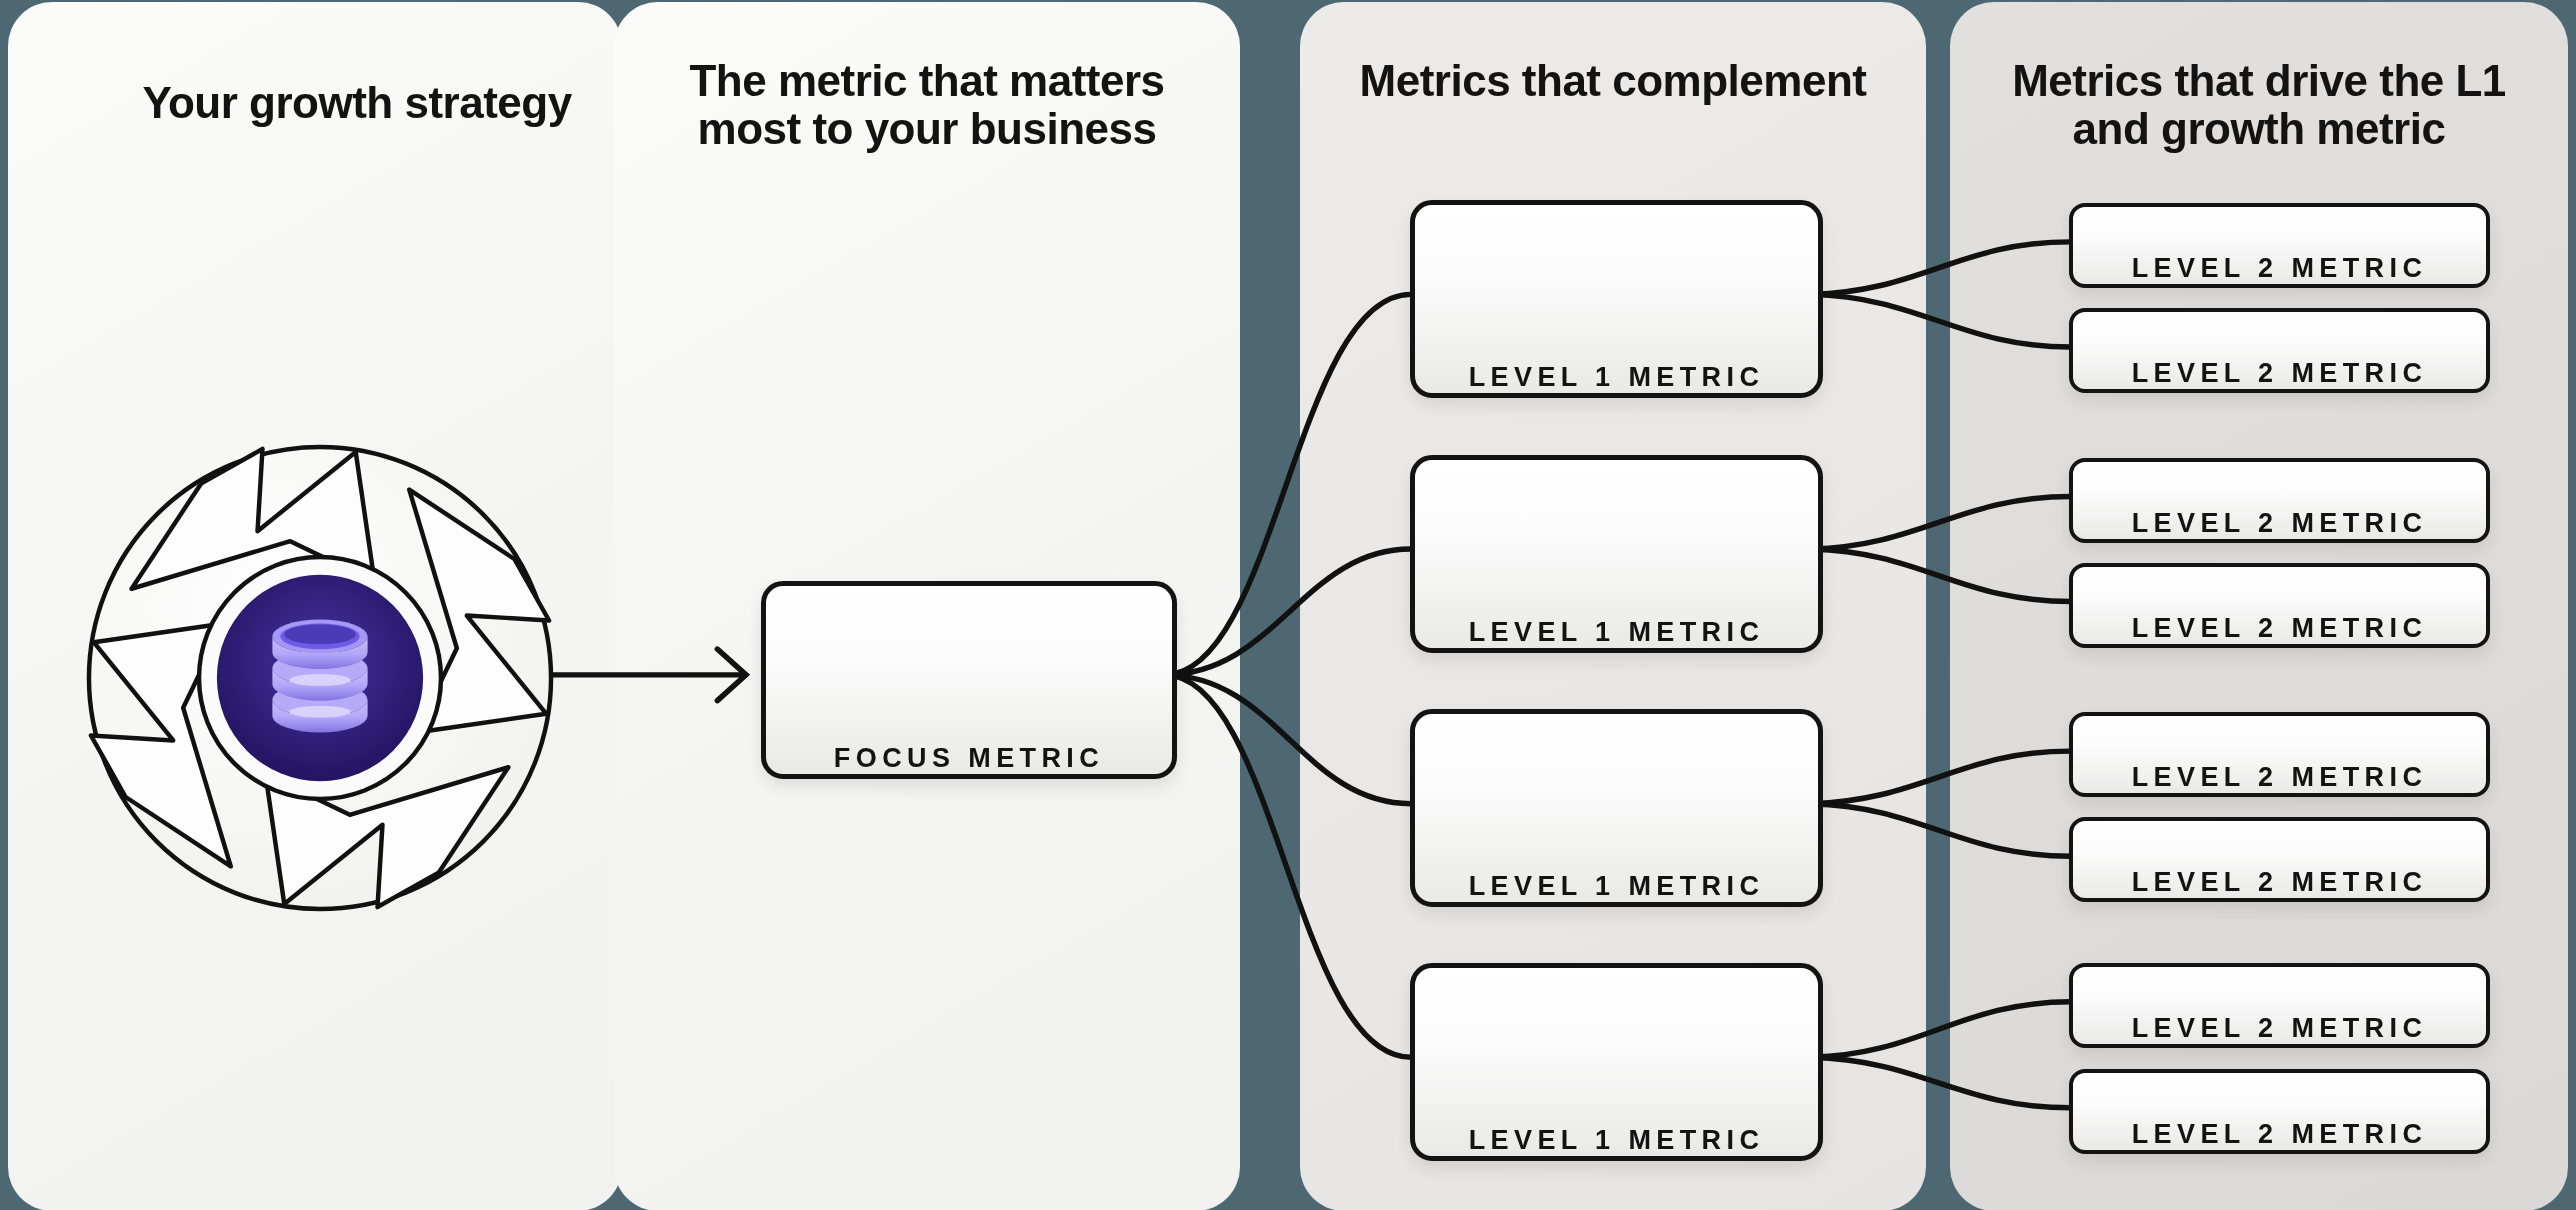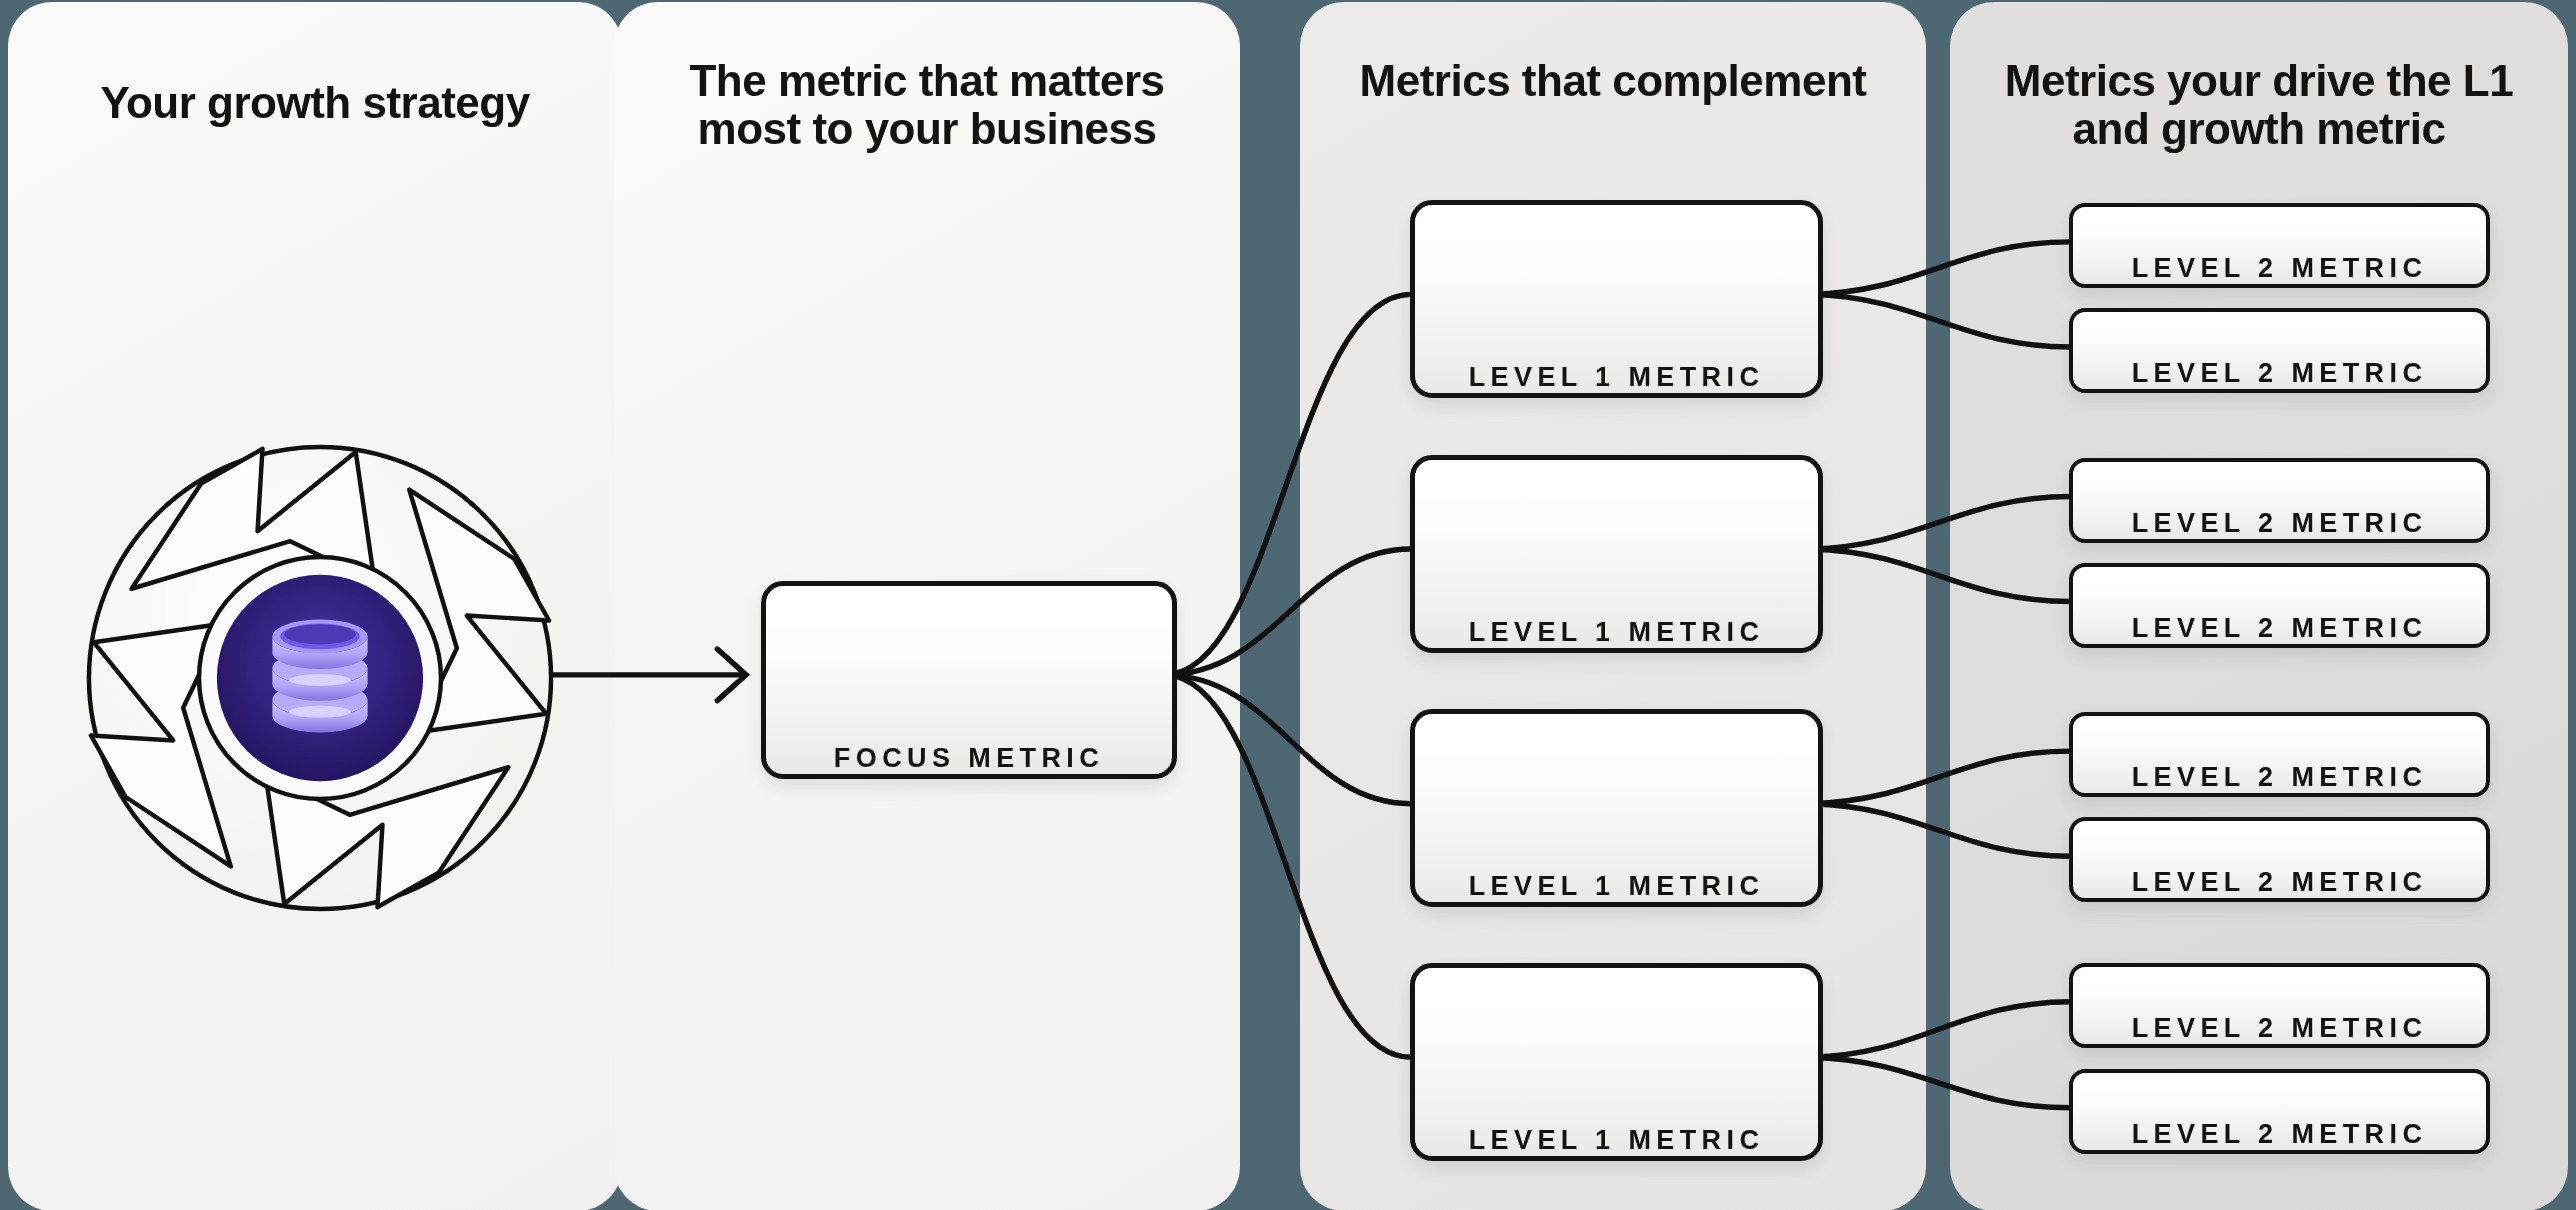--- a/index.html
+++ b/index.html
@@ -8,21 +8,21 @@
 
   .panel{position:absolute;top:2px;height:1209px;border-radius:44px;}
   .panel-light{background:linear-gradient(150deg,#fbfbfa 0%,#f5f5f4 45%,#f1f1f0 100%);}
   #panel-1{left:8px;width:614px;}
   #panel-2{left:614px;width:626px;}
   #panel-3{left:1300px;width:626px;background:linear-gradient(150deg,#ecebea 0%,#e8e7e6 60%,#e5e4e3 100%);}
   #panel-4{left:1950px;width:618px;background:linear-gradient(150deg,#e1e0df 0%,#dddcdb 60%,#dad9d8 100%);}
 
   .panel-title{position:absolute;left:0;width:100%;text-align:center;
     font-weight:700;font-size:44px;line-height:48px;letter-spacing:-0.5px;color:#131313;}
-  #panel-1 .panel-title{top:77px;}
+  #panel-1 .panel-title{top:77px;padding-left:42px;}
   #panel-2 .panel-title,#panel-3 .panel-title,#panel-4 .panel-title{top:55px;}
   .panel-title span{display:block;}
 
   #connector-layer{position:absolute;left:0;top:0;width:2576px;height:1211px;pointer-events:none;}
 
   .metric-box{position:absolute;display:flex;align-items:flex-end;justify-content:center;
     border:5px solid #131313;border-radius:22px;
     background:linear-gradient(180deg,#ffffff 0%,#fcfcfc 38%,#e9e9e8 100%);
     box-shadow:0 8px 16px rgba(40,40,40,0.10);
     font-weight:700;font-size:27px;letter-spacing:5.4px;color:#131313;white-space:nowrap;}
@@ -53,21 +53,21 @@
       <span>most to your business</span>
     </div>
   </div>
   <div class="panel" id="panel-3">
     <div class="panel-title">
       <span>Metrics that complement</span>
     </div>
   </div>
   <div class="panel" id="panel-4">
     <div class="panel-title">
-      <span>Metrics your drive the L1</span>
+      <span>Metrics that drive the L1</span>
       <span>and growth metric</span>
     </div>
   </div>
 
   <svg id="connector-layer" viewBox="0 0 2600 1222" xmlns="http://www.w3.org/2000/svg">
     <g stroke="#111111" stroke-width="5.5" fill="none" stroke-linecap="round">
 
       <path d="M 558 681 L 750 681"></path>
       <path d="M 724 655 L 753 681 L 724 707" stroke-linejoin="miter"></path>
 

